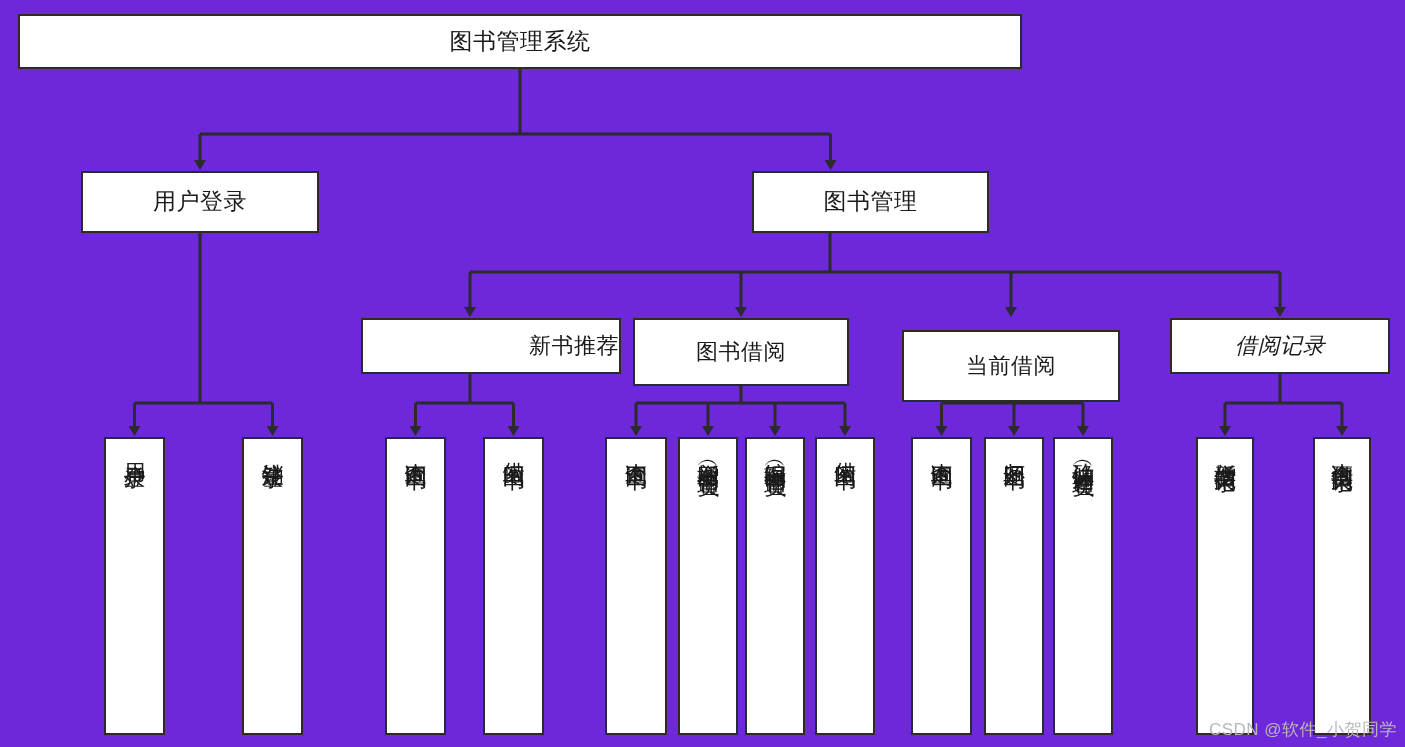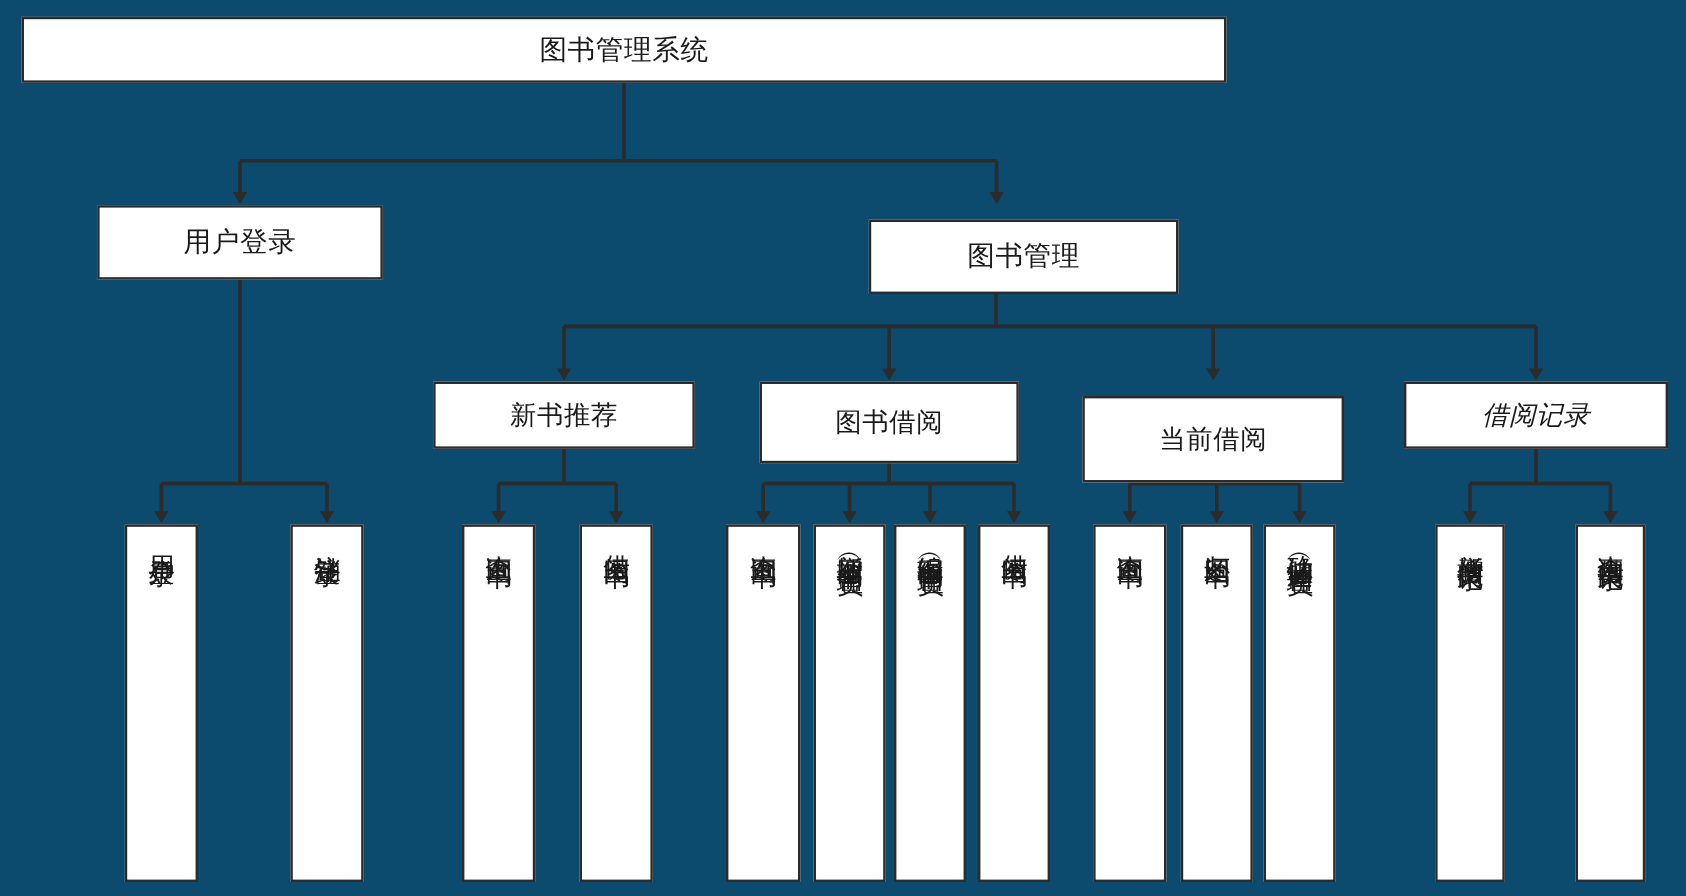--- a/index.html
+++ b/index.html
@@ -8,21 +8,21 @@
     padding: 0;
     background: #ffffff;
   }
   body {
     font-family: "Liberation Sans", "DejaVu Sans", sans-serif;
   }
   #diagram-root {
     position: relative;
     width: 1405px;
     height: 747px;
-    background: #0c4a6e;
+    background: #6d28d9;
     overflow: hidden;
   }
   #edge-layer {
     position: absolute;
     left: 0;
     top: 0;
     width: 1405px;
     height: 747px;
     pointer-events: none;
   }
@@ -124,24 +124,24 @@
       </g>
   </svg>
 
   <div id="node-layer">
       <div class="node horizontal level-0" style="left: 18px; top: 14px; width: 1004px; height: 55px;">
         <span class="label">图书管理系统</span>
       </div>
       <div class="node horizontal level-1" style="left: 81px; top: 171px; width: 238px; height: 62px;">
         <span class="label">用户登录</span>
       </div>
-      <div class="node horizontal level-1" style="left: 724px; top: 171px; width: 258px; height: 62px; margin-top: 12px;">
+      <div class="node horizontal level-1" style="left: 752px; top: 171px; width: 237px; height: 62px;">
         <span class="label">图书管理</span>
       </div>
-      <div class="node horizontal level-2" style="left: 361px; top: 318px; width: 218px; height: 56px;">
+      <div class="node horizontal level-2" style="left: 361px; top: 318px; width: 260px; height: 56px; justify-content: flex-end;">
         <span class="label">新书推荐</span>
       </div>
       <div class="node horizontal level-2" style="left: 633px; top: 318px; width: 216px; height: 68px;">
         <span class="label">图书借阅</span>
       </div>
       <div class="node horizontal level-2" style="left: 902px; top: 330px; width: 218px; height: 72px;">
         <span class="label">当前借阅</span>
       </div>
       <div class="node horizontal level-2" style="left: 1170px; top: 318px; width: 220px; height: 56px; font-style: italic;">
         <span class="label">借阅记录</span>
@@ -180,13 +180,14 @@
         <span class="label">确认归还（管理员）</span>
       </div>
       <div class="node vertical level-3" style="left: 1196px; top: 437px; width: 58px; height: 298px;">
         <span class="label">新增借阅记录</span>
       </div>
       <div class="node vertical level-3" style="left: 1313px; top: 437px; width: 58px; height: 298px;">
         <span class="label">查询借阅记录</span>
       </div>
     </div>
 
+  <div id="watermark">CSDN @软件_小贺同学</div>
 </div>
 
 </body></html>

